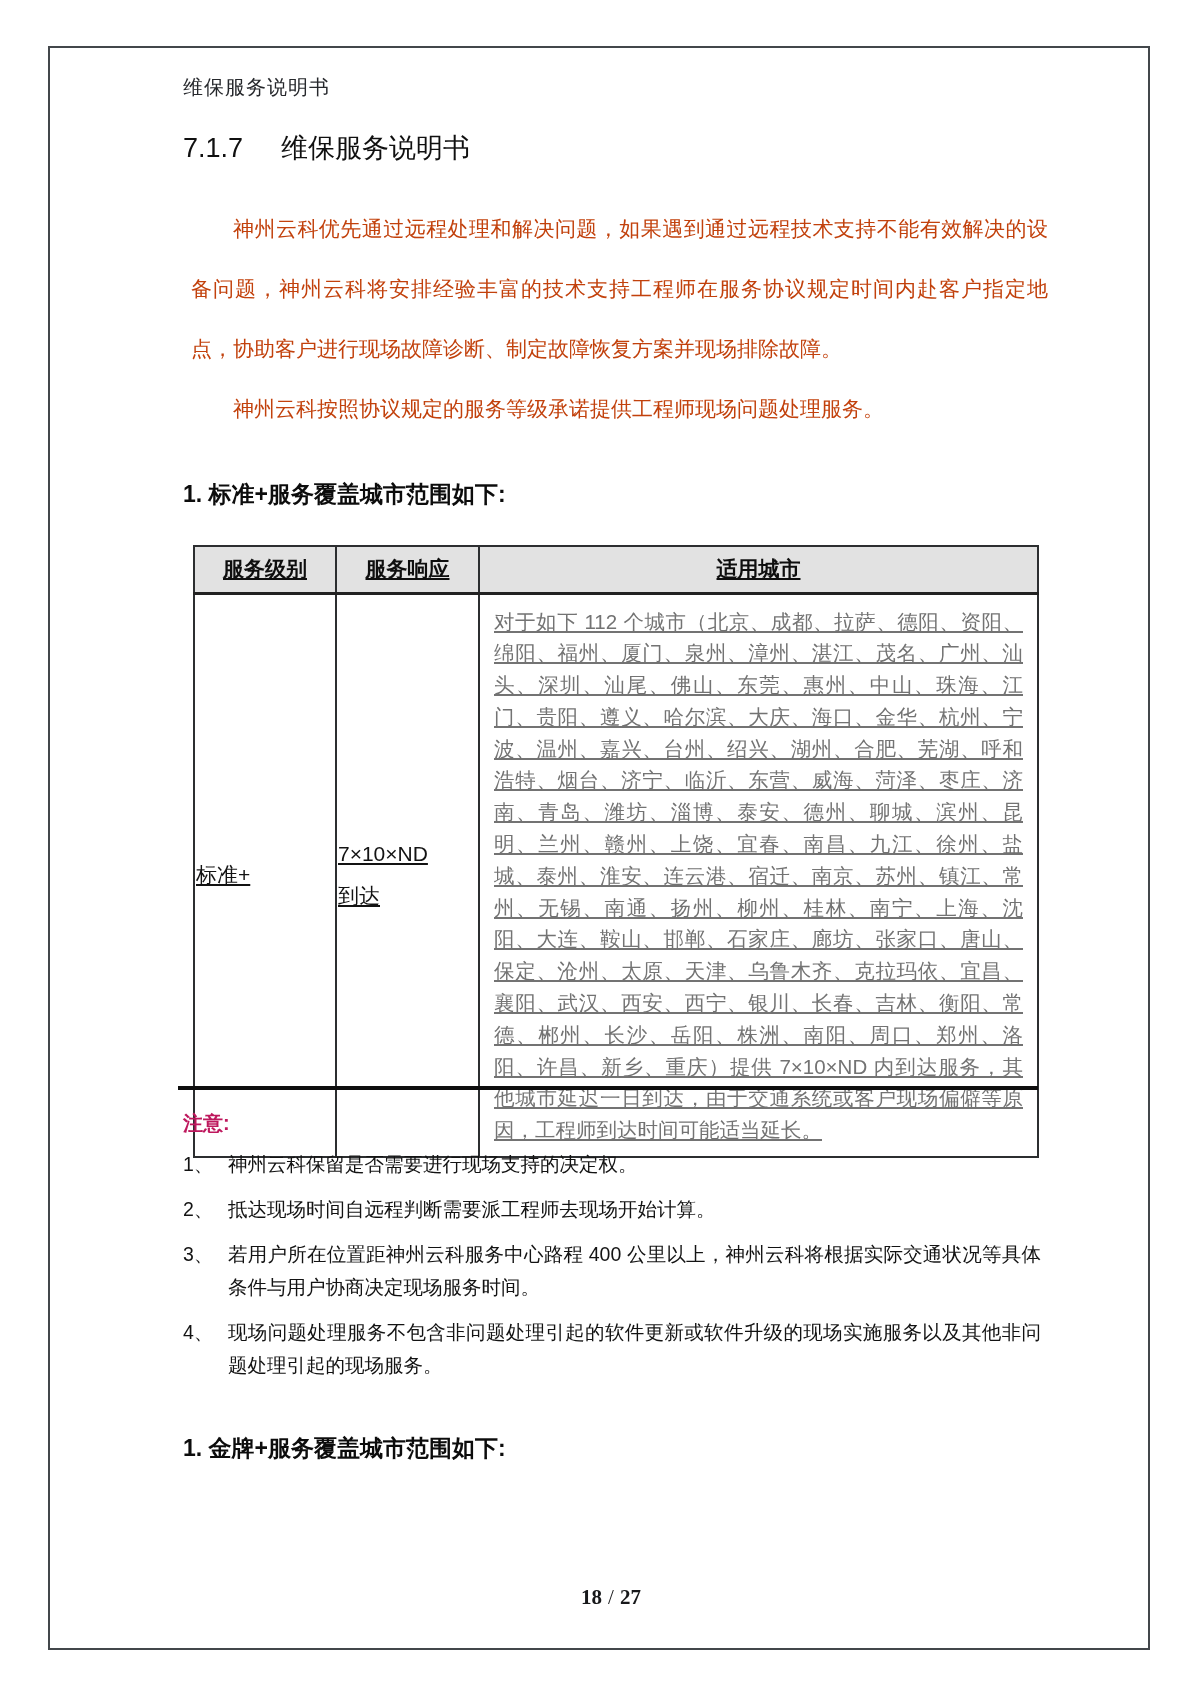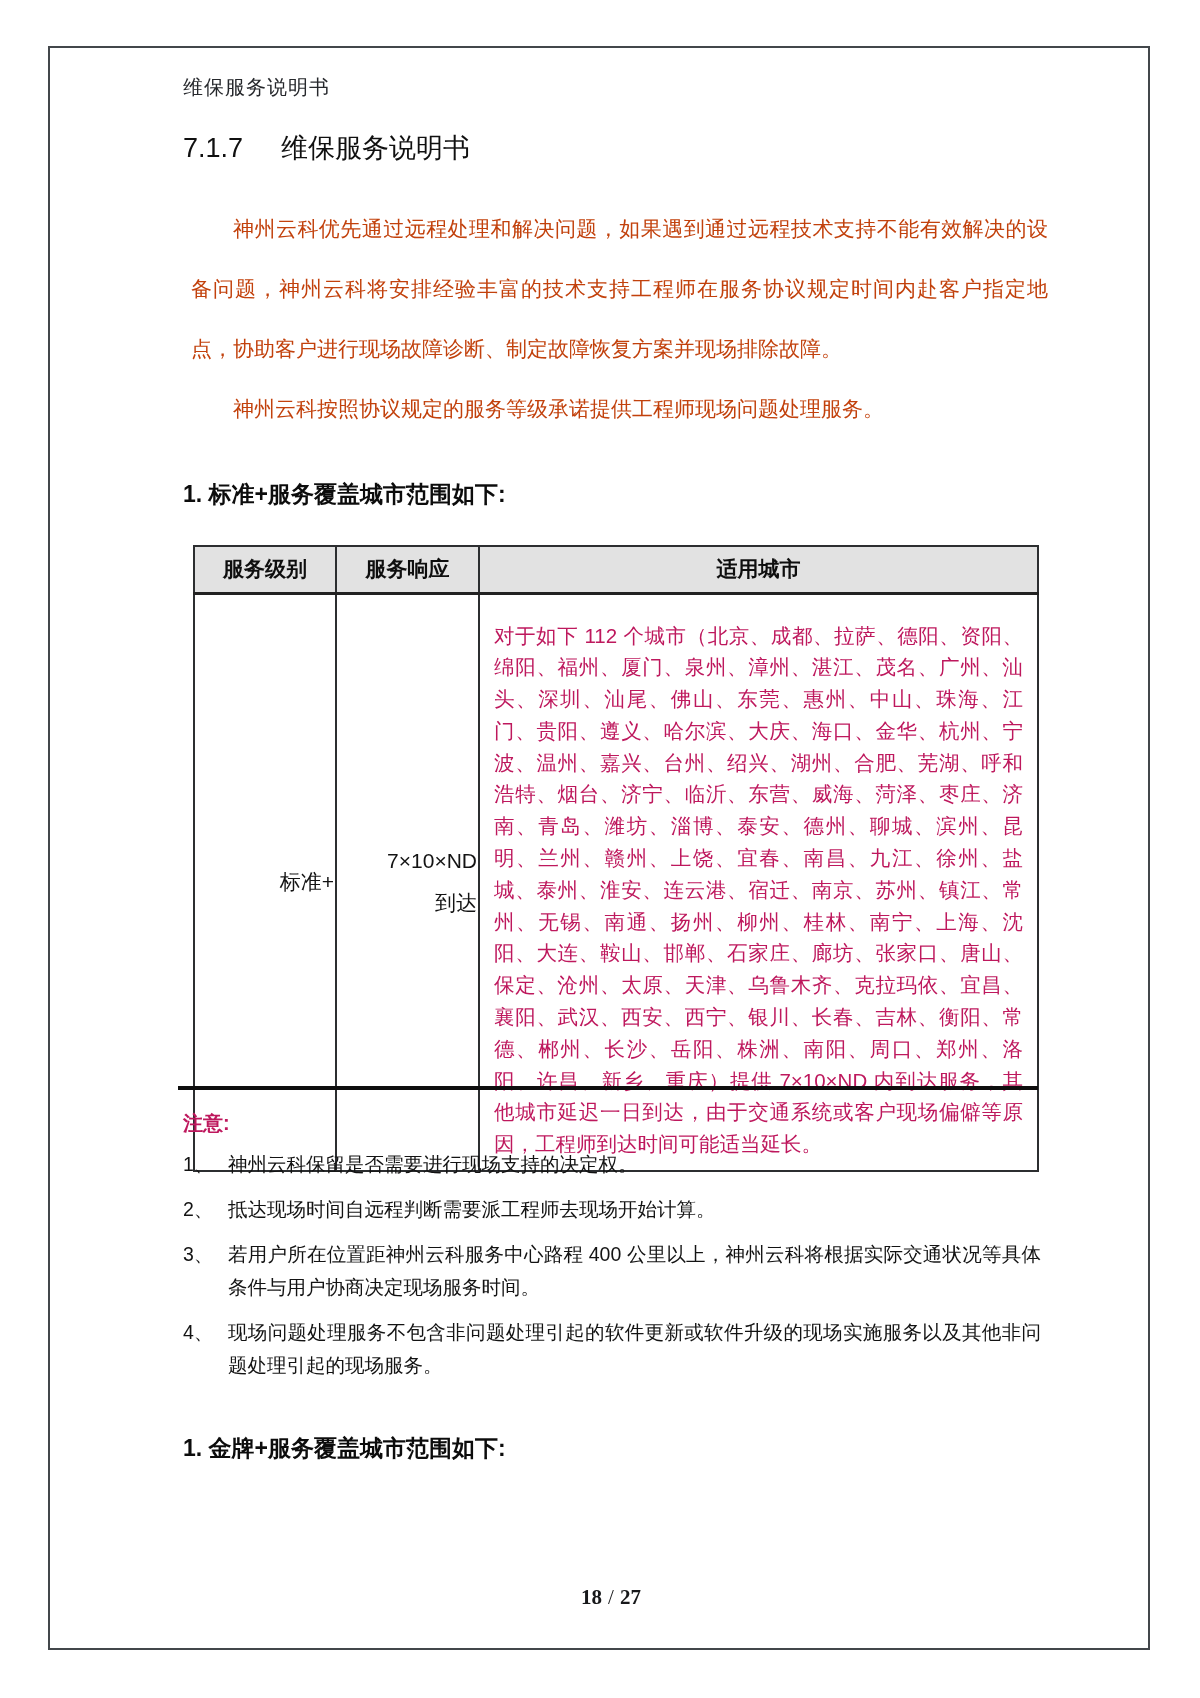--- a/index.html
+++ b/index.html
@@ -48,39 +48,40 @@
   .h-list2{top:1392px;}
   table.svc{
     position:absolute;left:193px;top:545px;
     border-collapse:collapse;
     width:844px;
     table-layout:fixed;
   }
   table.svc th, table.svc td{
     border:2px solid #2c2e30;
     box-sizing:border-box;
+    text-decoration:underline;
   }
   table.svc th{
     background:#e2e2e2;
     font-size:21px;font-weight:700;color:#0e0e0e;
     height:47px;text-align:center;
     border-bottom:3px solid #222;
   }
   col.c1{width:142px;}
   col.c2{width:143px;}
   col.c3{width:559px;}
   td.cell-center{
-    text-align:right;vertical-align:middle;
+    text-align:left;vertical-align:middle;
     font-size:21px;color:#131313;margin-top:48px;
   }
   td.cell-cities{
     vertical-align:top;
-    padding:25px 14px 10px 14px;
+    padding:11px 14px 10px 14px;
     font-size:20.5px;line-height:31.8px;
-    text-align:justify;color:#be185d;
+    text-align:justify;color:#737373;
     height:471px;
   }
   .resp-line{line-height:42px;}
   .h-rule{
     position:absolute;left:178px;top:1086px;
     width:860px;height:4px;background:#0e0e0e;
   }
   .notes-label{
     position:absolute;left:183px;top:1110px;
     font-size:20px;font-weight:700;color:#be185d;

